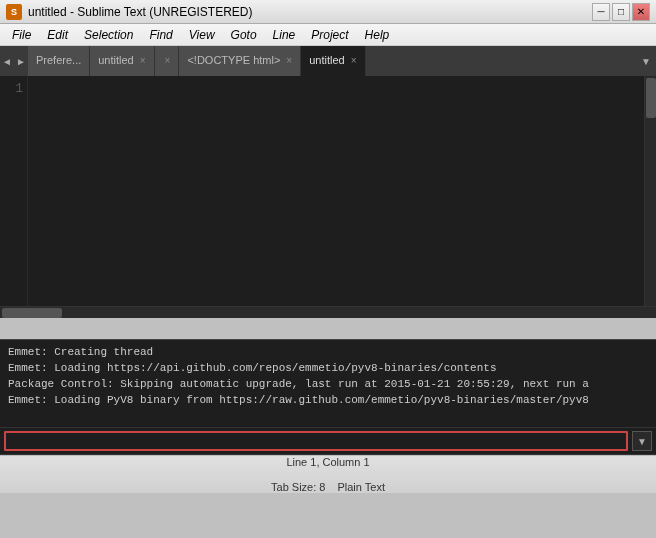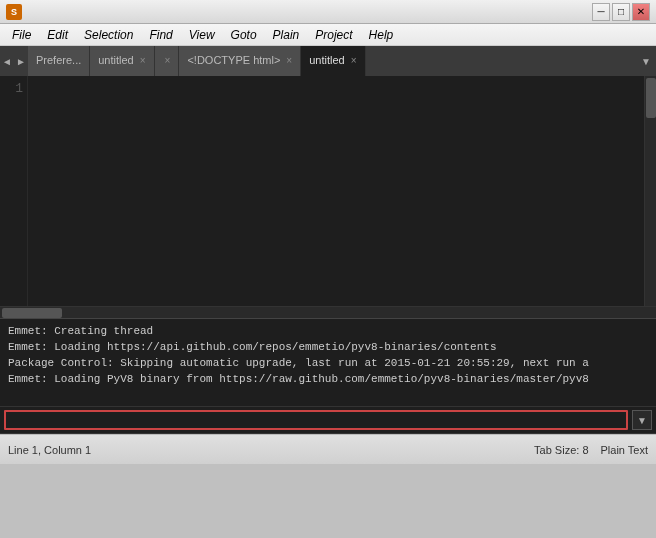--- a/index.html
+++ b/index.html
@@ -175,20 +175,21 @@
     #console-area {
       height: 88px;
       background: #1e1e1e;
       border-top: 1px solid #444;
       font-family: 'Courier New', monospace;
       font-size: 11px;
       color: #ccc;
       padding: 4px 8px;
       overflow: hidden;
       line-height: 16px;
+      margin-top: 21px;
     }
     .console-line {
       white-space: nowrap;
       overflow: hidden;
       text-overflow: ellipsis;
     }
 
     
     #loading-bar-container {
       height: 28px;
@@ -218,29 +219,30 @@
       align-items: center;
       justify-content: center;
       color: #aaa;
       font-size: 10px;
       cursor: pointer;
       flex-shrink: 0;
     }
 
     
     #status-bar {
-      height: 30px;
+      height: 38px;
       background: linear-gradient(to bottom, #e0e0e0, #d0d0d0);
       border-top: 1px solid #bbb;
       display: flex;
       align-items: center;
       padding: 0 8px;
       justify-content: space-between;
       font-size: 11px;
       color: #333;
+      flex-direction: column;
     }
     #status-left {
       display: flex;
       gap: 4px;
     }
     #status-right {
       display: flex;
       gap: 12px;
     }
 
@@ -280,36 +282,37 @@
       margin: 1px 2px;
       border-radius: 2px;
     }
   </style>
 </head>
 <body>
 
 <div id="title-bar">
   <div id="title-bar-left">
     <div id="app-icon" style="width:16px;height:16px;background:#cc6600;border-radius:2px;display:flex;align-items:center;justify-content:center;color:white;font-size:9px;font-weight:bold;">S</div>
+    <span id="title-text">untitled - Sublime Text (UNREGISTERED)</span>
   </div>
   <div id="window-controls">
     <div class="win-btn">─</div>
     <div class="win-btn">□</div>
     <div class="win-btn">✕</div>
   </div>
 </div>
 
 <div id="menu-bar">
 <div class="menu-item">File</div>
     <div class="menu-item">Edit</div>
     <div class="menu-item">Selection</div>
     <div class="menu-item">Find</div>
     <div class="menu-item">View</div>
     <div class="menu-item">Goto</div>
-    <div class="menu-item">Plain</div>
+    <div class="menu-item">Line</div>
     <div class="menu-item">Project</div>
     <div class="menu-item">Help</div>
   </div>
 
 <div id="tab-bar">
   <div id="tab-nav-left">◄</div>
   <div id="tab-nav-right">►</div>
   <div id="tabs-container">
   <div class="tab">
         <span>Prefere...</span>

